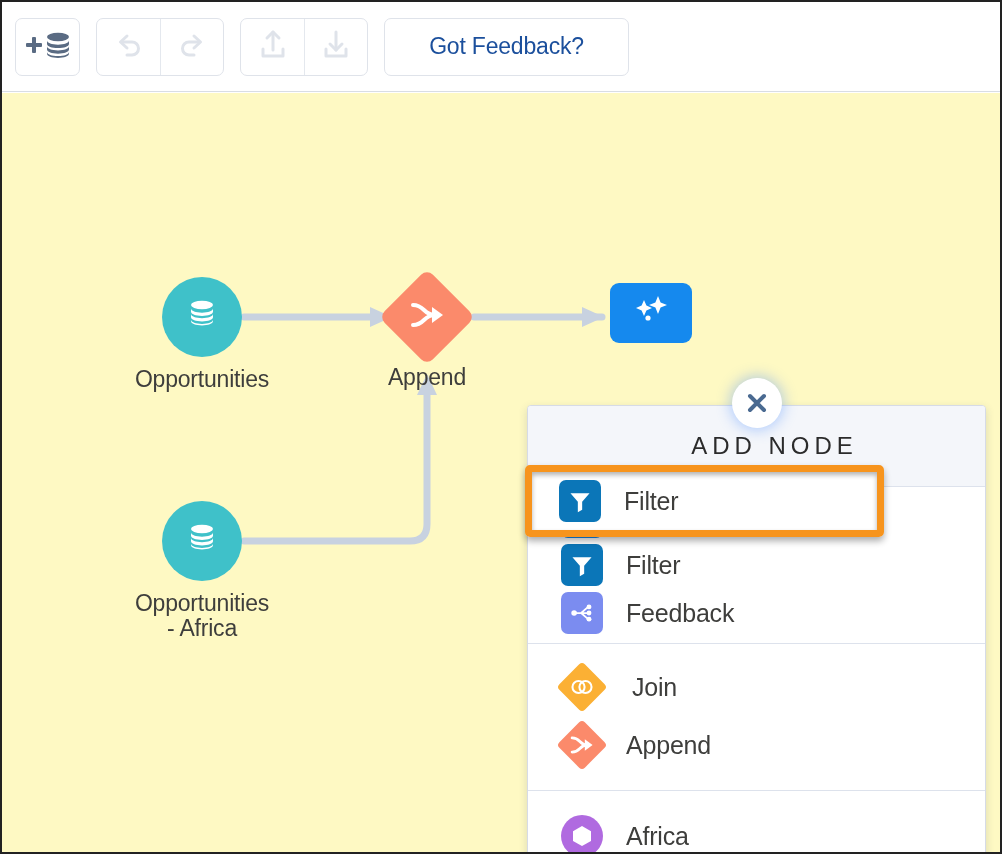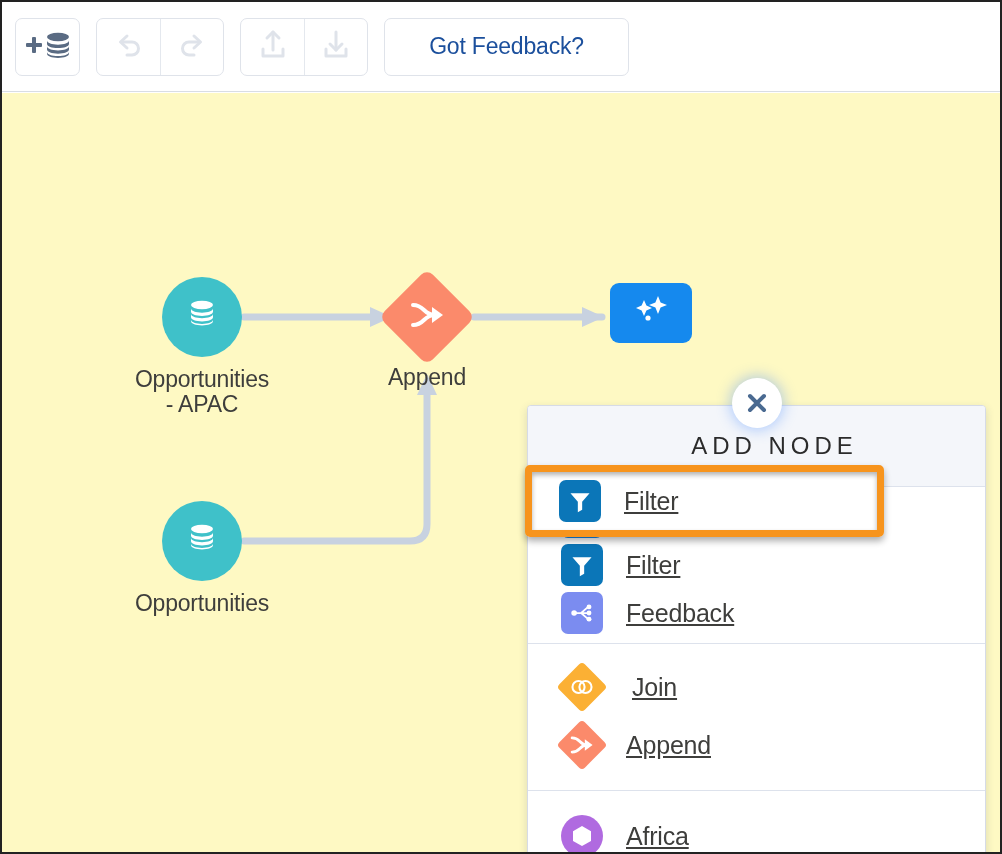--- a/index.html
+++ b/index.html
@@ -190,21 +190,20 @@
     flex: 0 0 44px;
   }
   .sq { width: 42px; height: 42px; border-radius: 7px; display:flex; align-items:center; justify-content:center; }
   .dia { width: 32px; height: 32px; border-radius: 4px; transform: rotate(45deg); display:flex; align-items:center; justify-content:center; }
   .dia > * { transform: rotate(-45deg); }
   .circ { width: 42px; height: 42px; border-radius: 50%; display:flex; align-items:center; justify-content:center; }
   .menu-label {
     font-size: 25px;
     color: #3e3e3c;
     letter-spacing: -0.2px;
-    text-decoration: underline;
   }
 
   
   #highlight {
     position: absolute;
     left: 523px;
     top: 463px;
     width: 359px;
     height: 72px;
     border: 7px solid #f7941d;
@@ -324,39 +323,39 @@
               <ellipse cx="20" cy="10" rx="11" ry="4.2"></ellipse>
               <path d="M9 13.5c0 2.3 4.9 4.2 11 4.2s11-1.9 11-4.2v3.2c0 2.3-4.9 4.2-11 4.2S9 19 9 16.7z"></path>
               <path d="M9 19.1c0 2.3 4.9 4.2 11 4.2s11-1.9 11-4.2v3.2c0 2.3-4.9 4.2-11 4.2S9 24.6 9 22.3z"></path>
               <path d="M9 24.7c0 2.3 4.9 4.2 11 4.2s11-1.9 11-4.2v1.6c0 2.3-4.9 4.2-11 4.2S9 28.6 9 26.3z"></path>
             </g>
           </svg>
         </span>
       </div>
       <div class="ds-label">
         <div>Opportunities</div>
-        <div>- APAC</div>
       </div>
     </div>
 
     <div class="ds-node" style="left:100px; top:408px;">
       <div class="ds-circle">
         <span>
           <svg width="40" height="40" viewBox="0 0 40 40">
             <g fill="#ffffff">
               <ellipse cx="20" cy="10" rx="11" ry="4.2"></ellipse>
               <path d="M9 13.5c0 2.3 4.9 4.2 11 4.2s11-1.9 11-4.2v3.2c0 2.3-4.9 4.2-11 4.2S9 19 9 16.7z"></path>
               <path d="M9 19.1c0 2.3 4.9 4.2 11 4.2s11-1.9 11-4.2v3.2c0 2.3-4.9 4.2-11 4.2S9 24.6 9 22.3z"></path>
               <path d="M9 24.7c0 2.3 4.9 4.2 11 4.2s11-1.9 11-4.2v1.6c0 2.3-4.9 4.2-11 4.2S9 28.6 9 26.3z"></path>
             </g>
           </svg>
         </span>
       </div>
       <div class="ds-label">
         <div>Opportunities</div>
+        <div>- Africa</div>
       </div>
     </div>
 
     <div class="diamond-node" style="left:325px; top:190px;">
       <div class="diamond">
         <div class="diamond-inner">
           <span>
             <svg width="36" height="34" viewBox="0 0 36 34">
               <path d="M4 7 C16 7, 14 17, 26 17" fill="none" stroke="#ffffff" stroke-width="4" stroke-linecap="round"></path>
               <path d="M4 27 C16 27, 14 17, 26 17" fill="none" stroke="#ffffff" stroke-width="4" stroke-linecap="round"></path>

